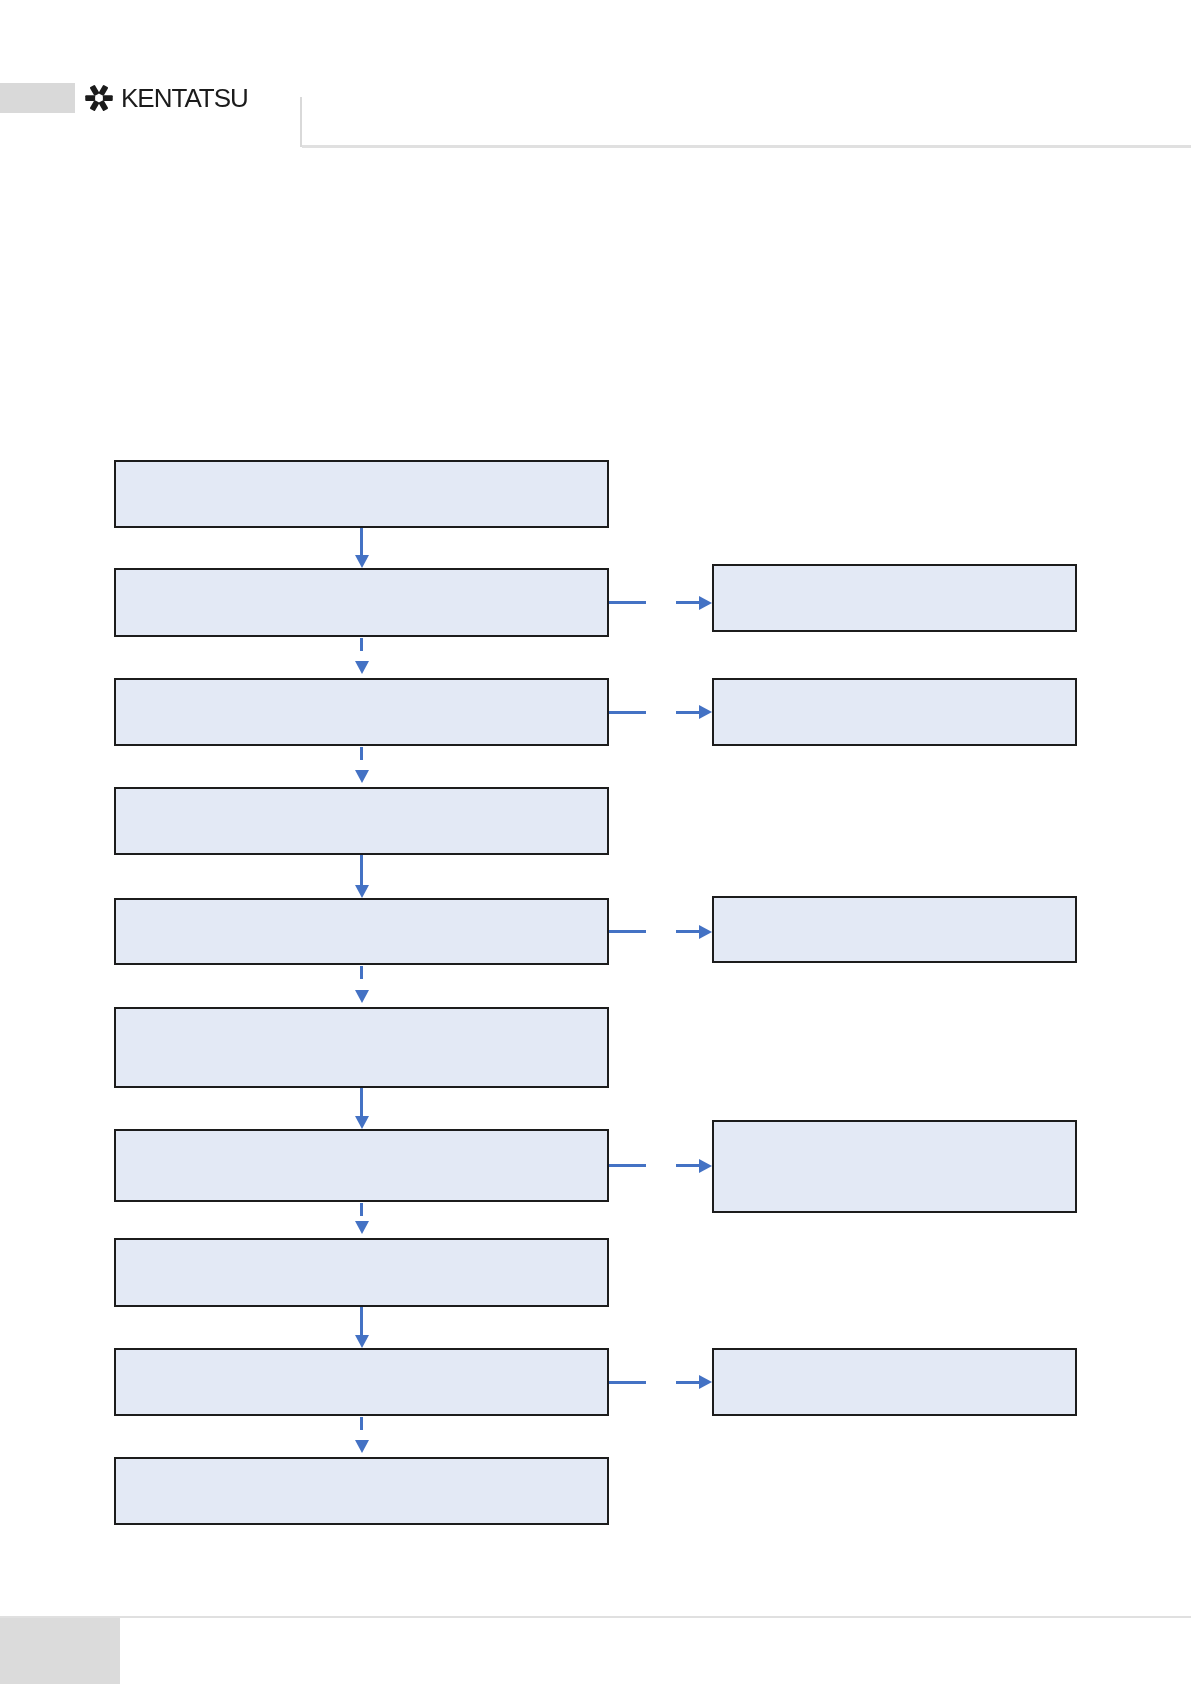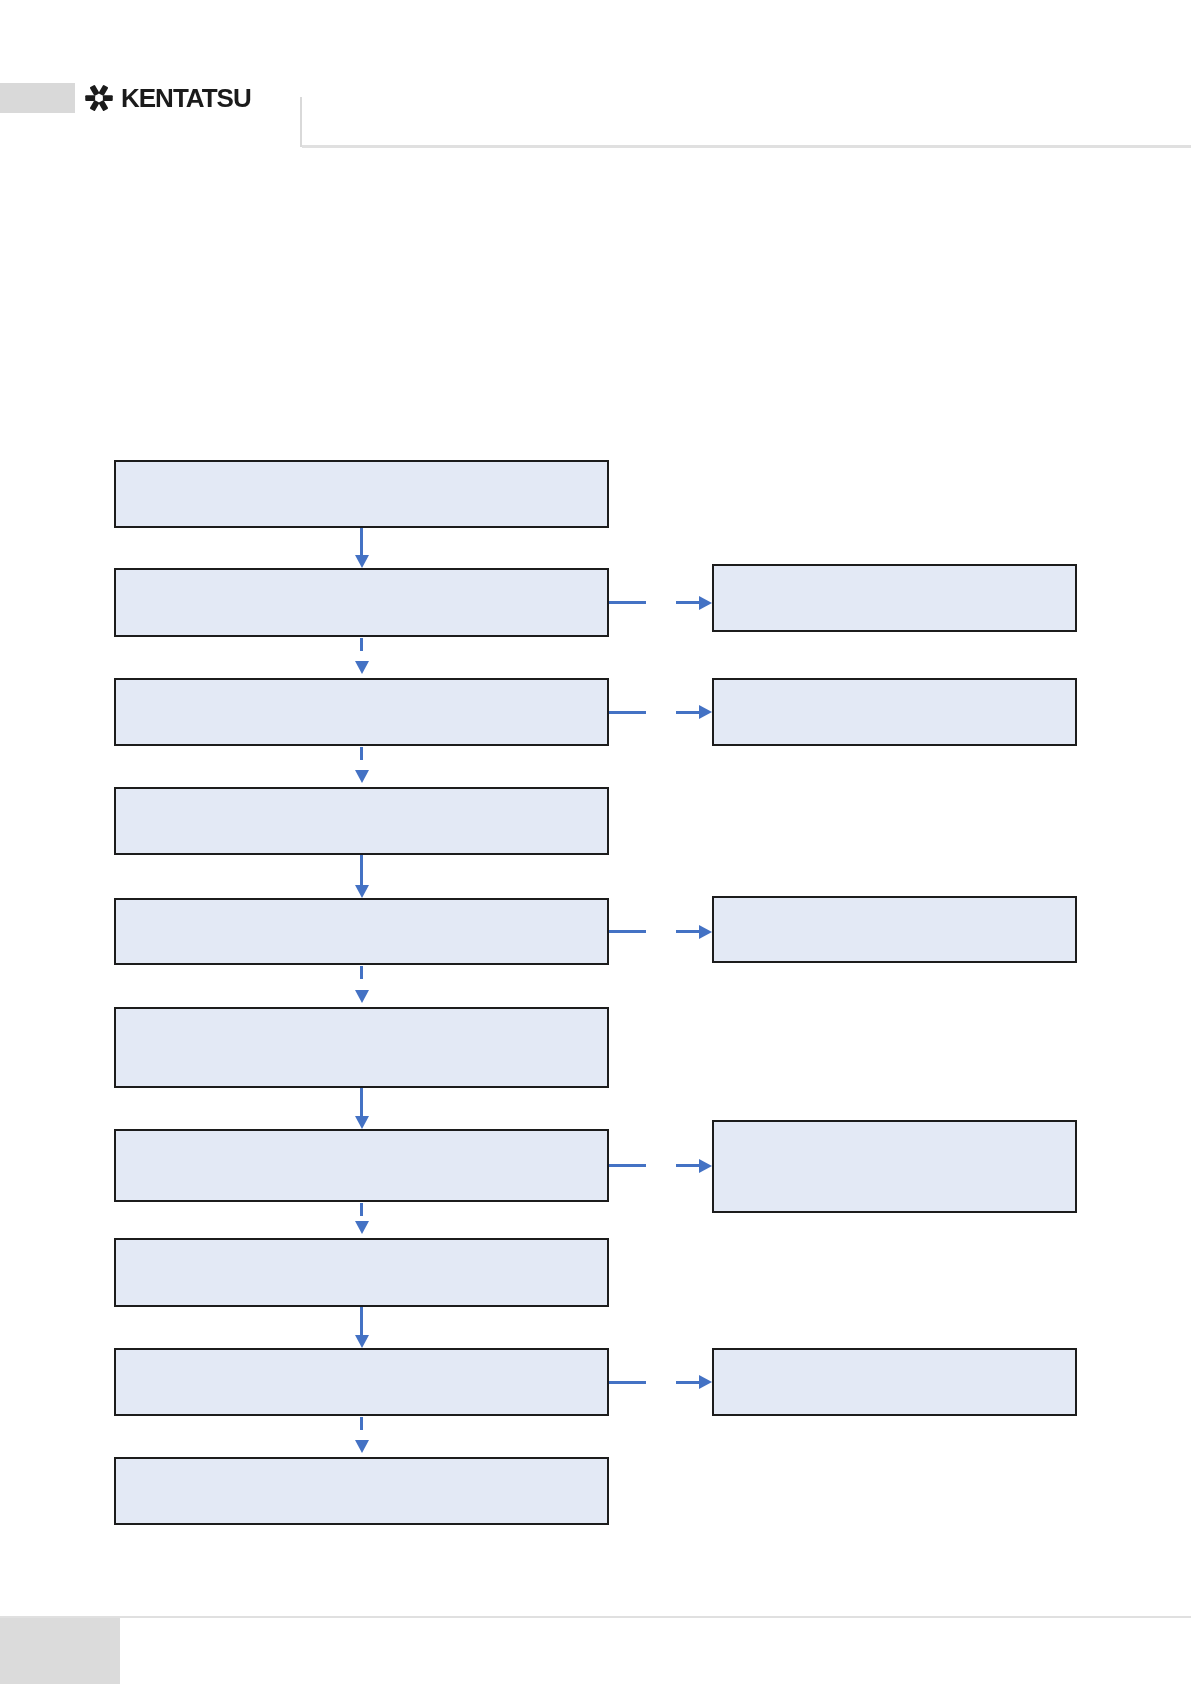--- a/index.html
+++ b/index.html
@@ -16,21 +16,21 @@
     width:1191px;height:1684px;
     background:#ffffff;
     overflow:hidden;
     font-family:"Liberation Sans", sans-serif;
   }
   
   .header-gray-block{position:absolute;left:0;top:83px;width:75px;height:30px;background:var(--gray);}
   .logo{position:absolute;left:84px;top:83px;height:30px;display:flex;align-items:center;gap:7px;}
   .logo svg{display:block;}
   .brand{
-    font-size:26px;font-weight:bold;letter-spacing:-1px;color:var(--ink);
+    font-size:26px;font-weight:normal;letter-spacing:-1px;color:var(--ink);
     line-height:30px;white-space:nowrap;
   }
   .header-vline{position:absolute;left:300px;top:97px;width:2px;height:50px;background:var(--gray);}
   .header-hline{position:absolute;left:302px;top:145px;width:889px;height:3px;background:var(--rule);}
   
   #flowchart{position:absolute;left:0;top:0;width:100%;height:100%;}
   .box{
     position:absolute;
     background:var(--box-fill);
     border:2px solid var(--box-border);

